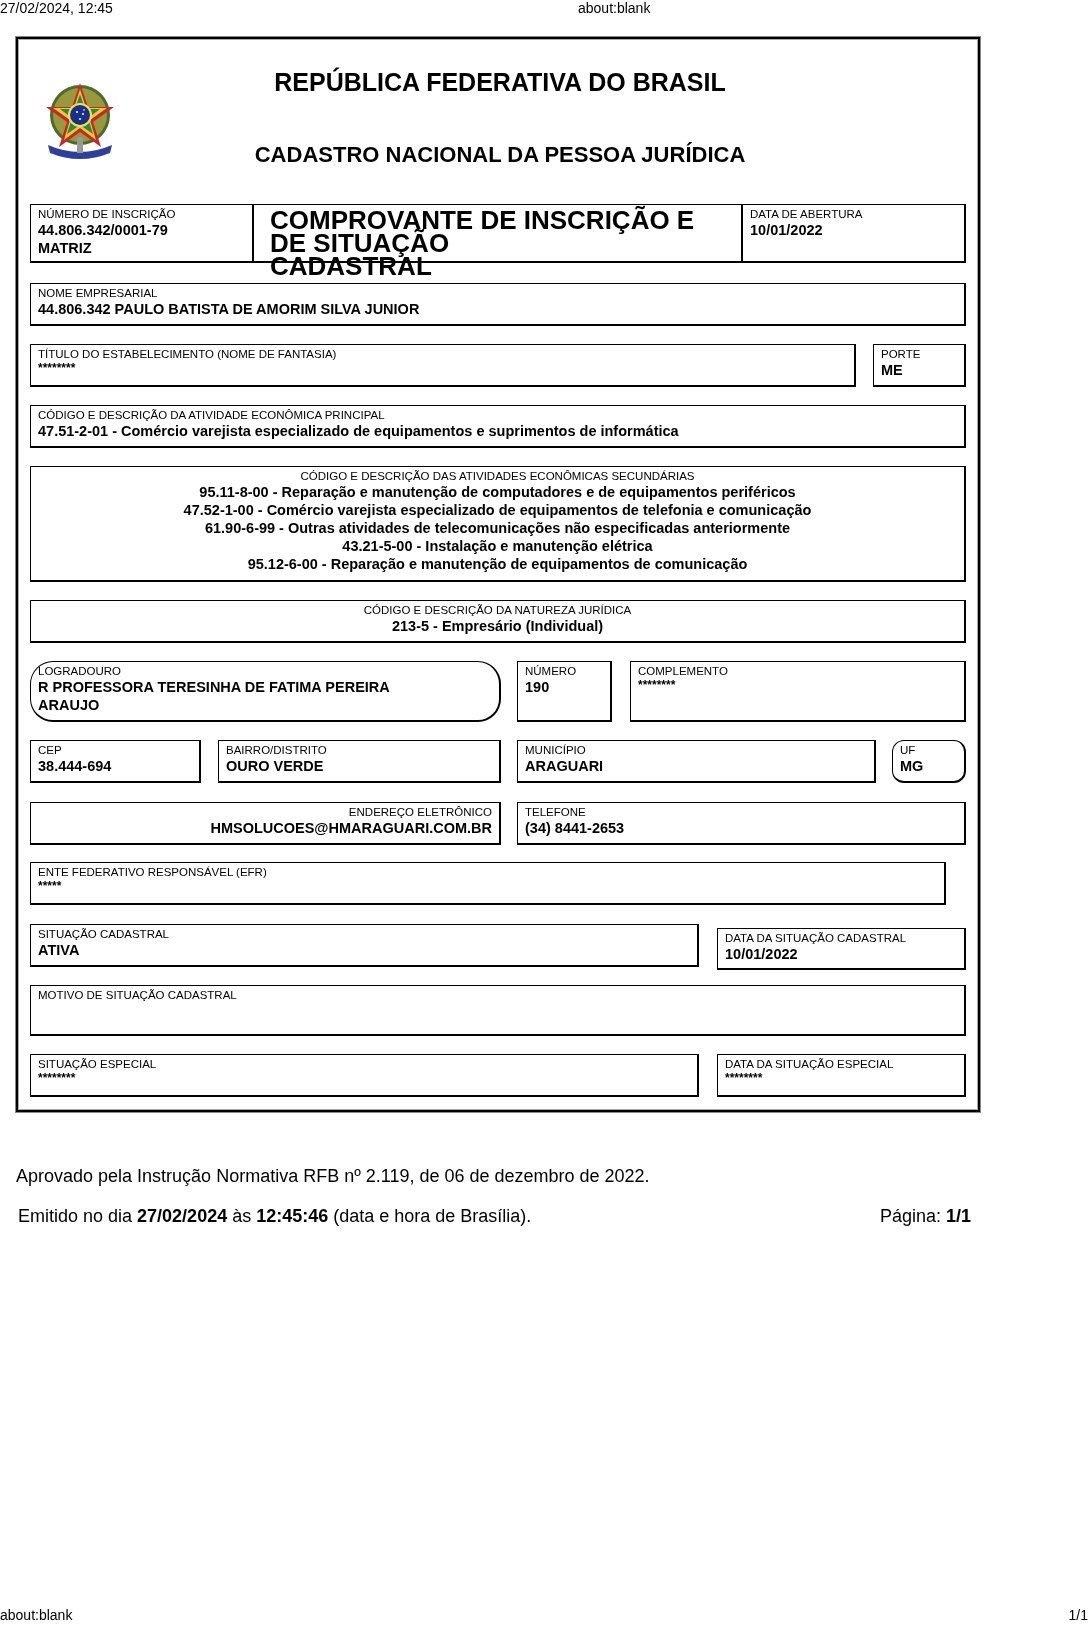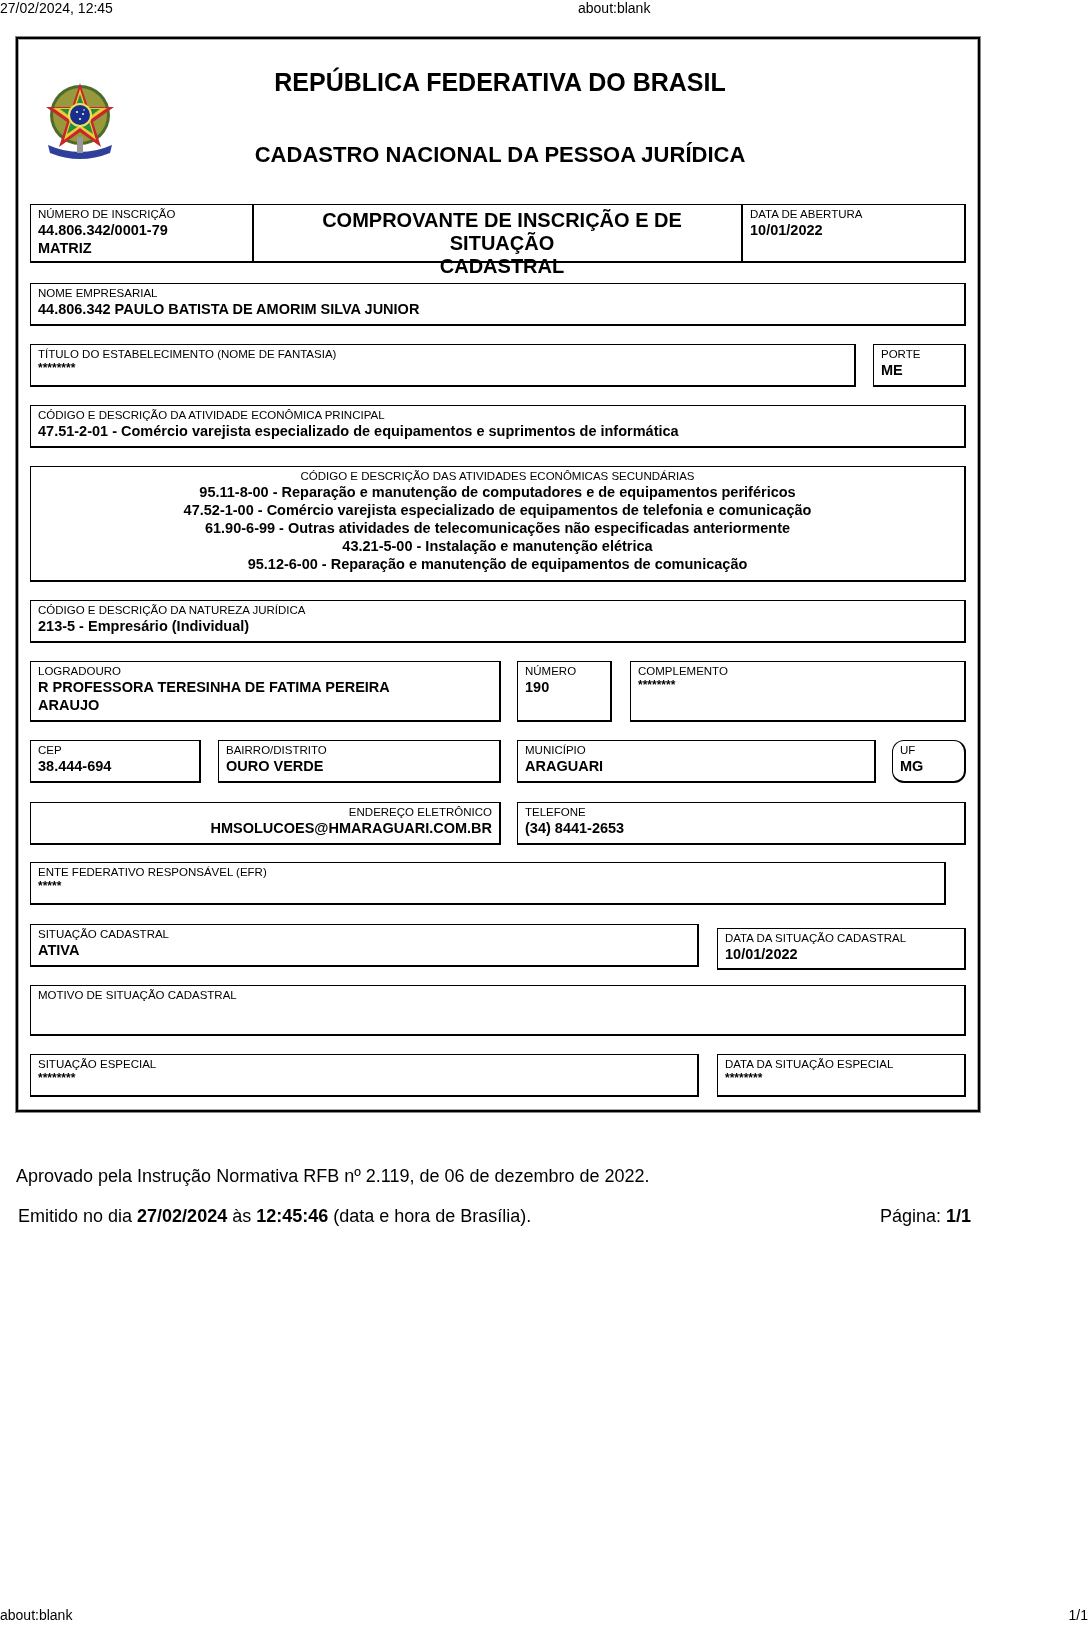--- a/index.html
+++ b/index.html
@@ -28,21 +28,21 @@
   }
 
   .box {
     position: absolute; border: 1px solid #000; border-right-width: 2px; border-bottom-width: 2px;
     box-sizing: border-box; padding: 2px 7px;
   }
   .lbl { font-size: 11.5px; line-height: 14px; display: block; }
   .val { font-size: 14.5px; font-weight: bold; line-height: 18px; display: block; }
   .stars { font-size: 12px; font-weight: bold; line-height: 14px; display: block; letter-spacing: 0px; }
   .center-title {
-    font-size: 20px; font-weight: bold; text-align: center; line-height: 23px; padding-top: 4px; padding-left: 16px;
+    font-size: 26px; font-weight: bold; line-height: 23px; padding-top: 4px; padding-left: 16px;
   }
 
   .footer-note { position: absolute; left: 16px; top: 1166px; font-size: 18px; }
   .footer-emit { position: absolute; left: 18px; top: 1206px; font-size: 18px; }
   .footer-page { position: absolute; left: 880px; top: 1206px; font-size: 18px; }
 </style>
 </head>
 <body>
 
 <div class="print-header-left">27/02/2024, 12:45</div>
@@ -104,26 +104,26 @@
 
 <div class="box" style="left:30px;top:466px;width:936px;height:116px;text-align:center;">
   <span class="lbl">CÓDIGO E DESCRIÇÃO DAS ATIVIDADES ECONÔMICAS SECUNDÁRIAS</span>
   <span class="val">95.11-8-00 - Reparação e manutenção de computadores e de equipamentos periféricos</span>
   <span class="val">47.52-1-00 - Comércio varejista especializado de equipamentos de telefonia e comunicação</span>
   <span class="val">61.90-6-99 - Outras atividades de telecomunicações não especificadas anteriormente</span>
   <span class="val">43.21-5-00 - Instalação e manutenção elétrica</span>
   <span class="val">95.12-6-00 - Reparação e manutenção de equipamentos de comunicação</span>
 </div>
 
-<div class="box" style="left:30px;top:600px;width:936px;height:43px;">
+<div class="box" style="left:30px;top:600px;width:936px;height:43px;text-align:center;">
   <span class="lbl">CÓDIGO E DESCRIÇÃO DA NATUREZA JURÍDICA</span>
   <span class="val">213-5 - Empresário (Individual)</span>
 </div>
 
-<div class="box" style="left:30px;top:661px;width:471px;height:61px;">
+<div class="box" style="left:30px;top:661px;width:471px;height:61px;border-radius:23px;">
   <span class="lbl">LOGRADOURO</span>
   <span class="val">R PROFESSORA TERESINHA DE FATIMA PEREIRA</span>
   <span class="val">ARAUJO</span>
 </div>
 <div class="box" style="left:517px;top:661px;width:95px;height:61px;">
   <span class="lbl">NÚMERO</span>
   <span class="val">190</span>
 </div>
 <div class="box" style="left:630px;top:661px;width:336px;height:61px;">
   <span class="lbl">COMPLEMENTO</span>

